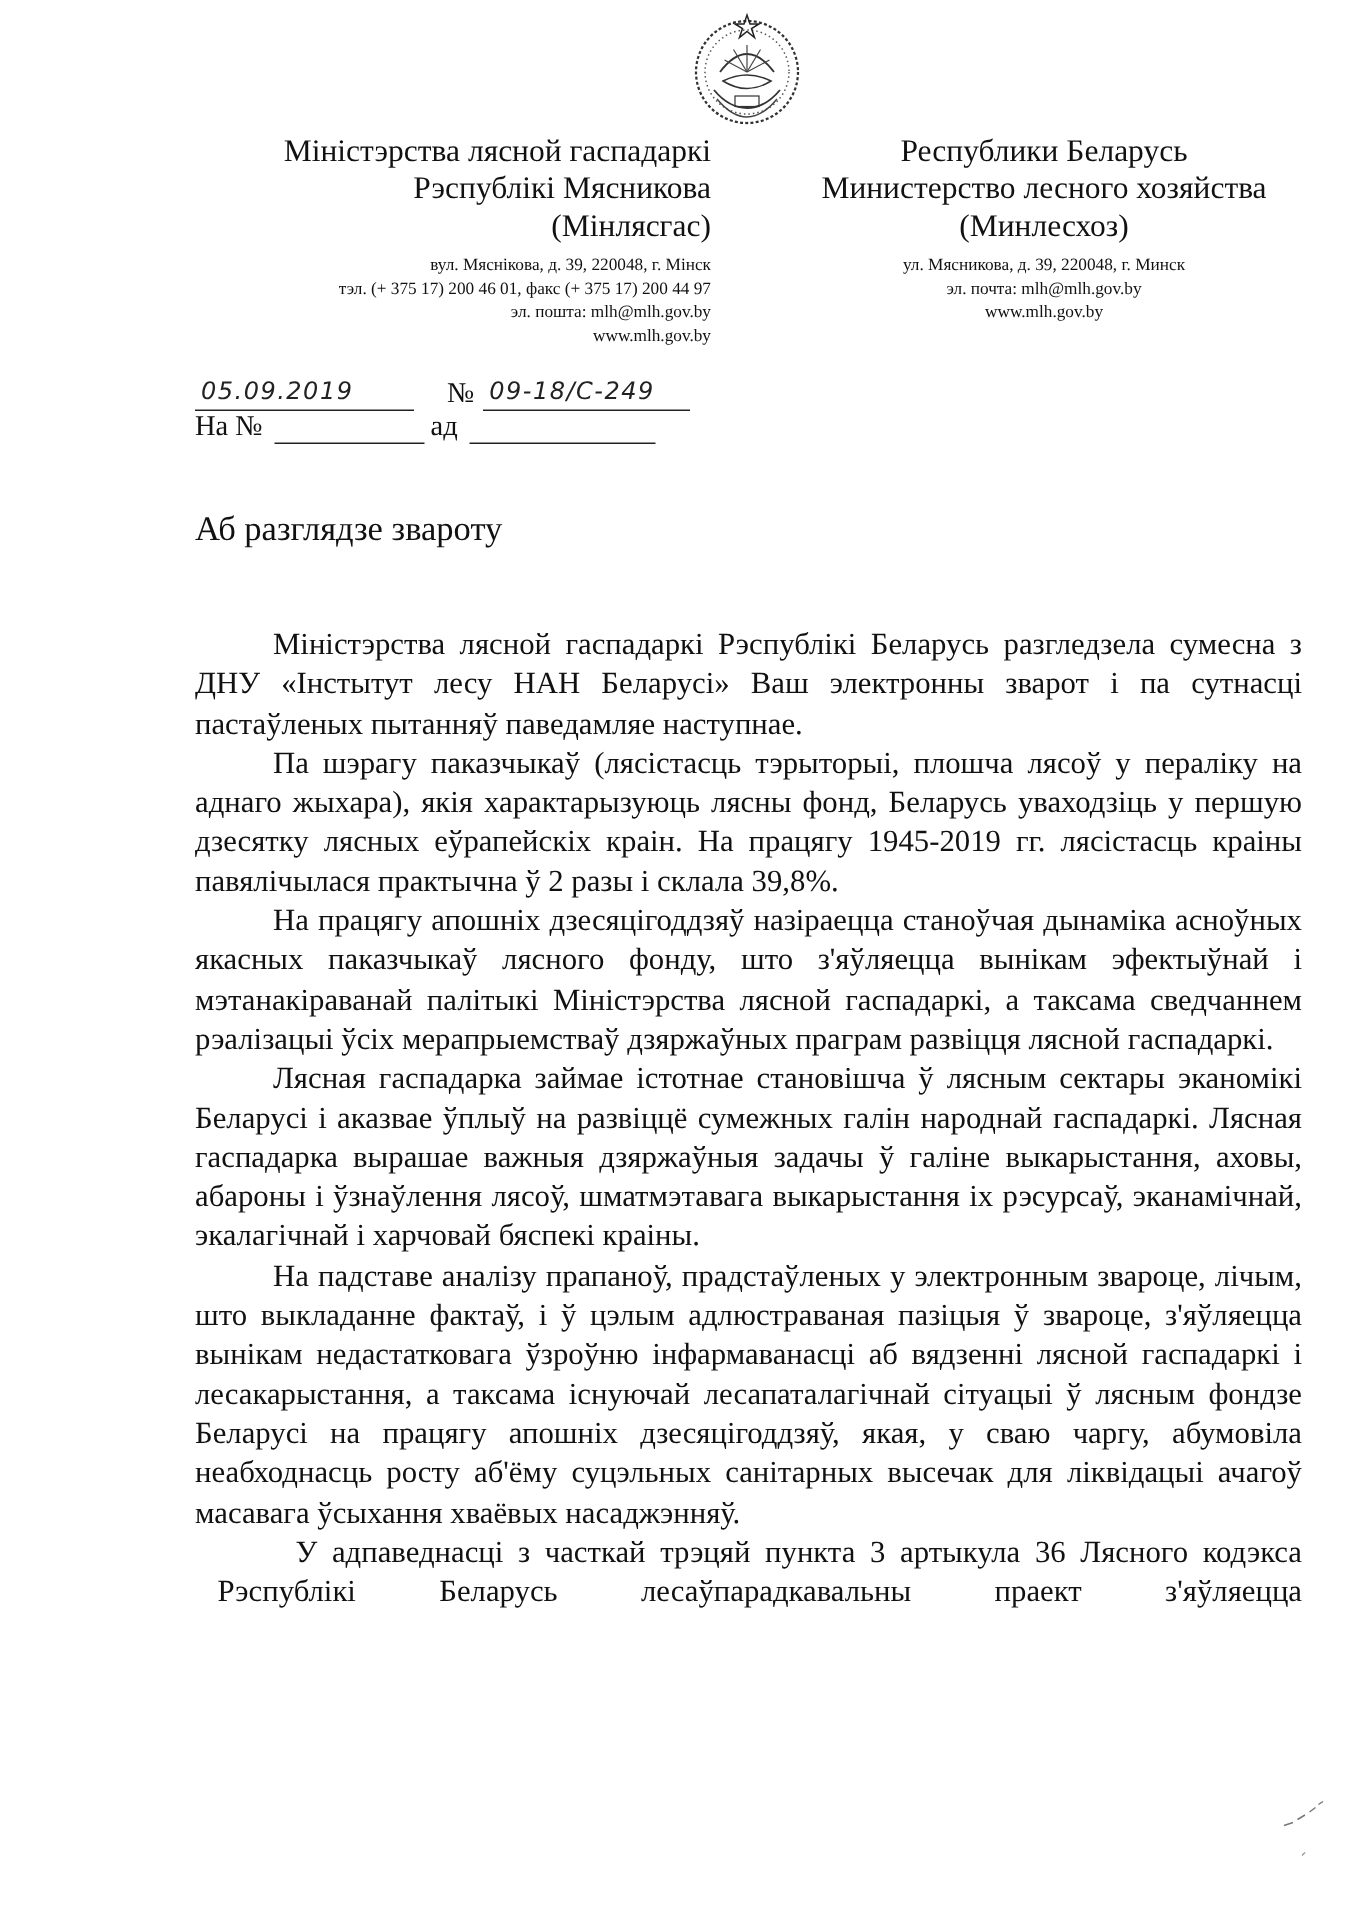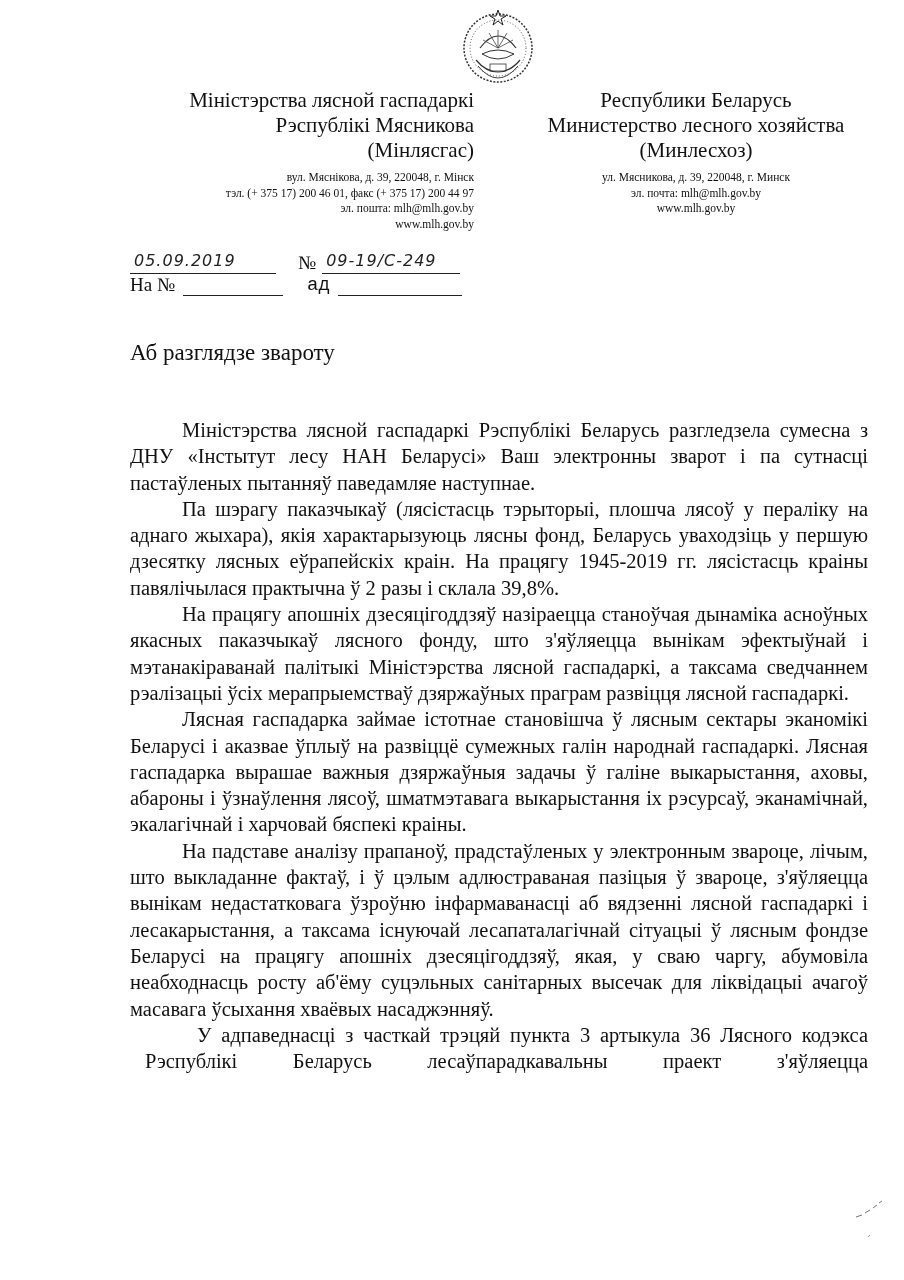--- a/index.html
+++ b/index.html
@@ -70,29 +70,29 @@
   </div>
 </div>
 
 <div class="reg">
   <div class="reg-row">
     <span class="uline" style="width:146px;">
       <span class="hw">05.09.2019</span>
     </span>
     <span style="margin-left:22px;">№</span>
     <span class="uline" style="width:138px; margin-left:6px;">
-      <span class="hw">09-19/С-249</span>
+      <span class="hw">09-18/С-249</span>
     </span>
   </div>
   <div class="reg-row">
     <span>На №</span>
     <span class="uline" style="width:100px; margin-left:8px;">
       <span></span>
     </span>
-    <span style="margin-left:24px;font-family:Liberation Mono, monospace;">ад</span>
+    <span style="margin-left:4px;">ад</span>
     <span class="uline" style="width:124px; margin-left:8px;">
       <span></span>
     </span>
   </div>
 </div>
 
 <div class="subject">Аб разглядзе звароту</div>
 
 <div class="body-text">
   <p>Міністэрства лясной гаспадаркі Рэспублікі Беларусь разгледзела сумесна з ДНУ «Інстытут лесу НАН Беларусі» Ваш электронны зварот і па сутнасці пастаўленых пытанняў паведамляе наступнае.</p>

